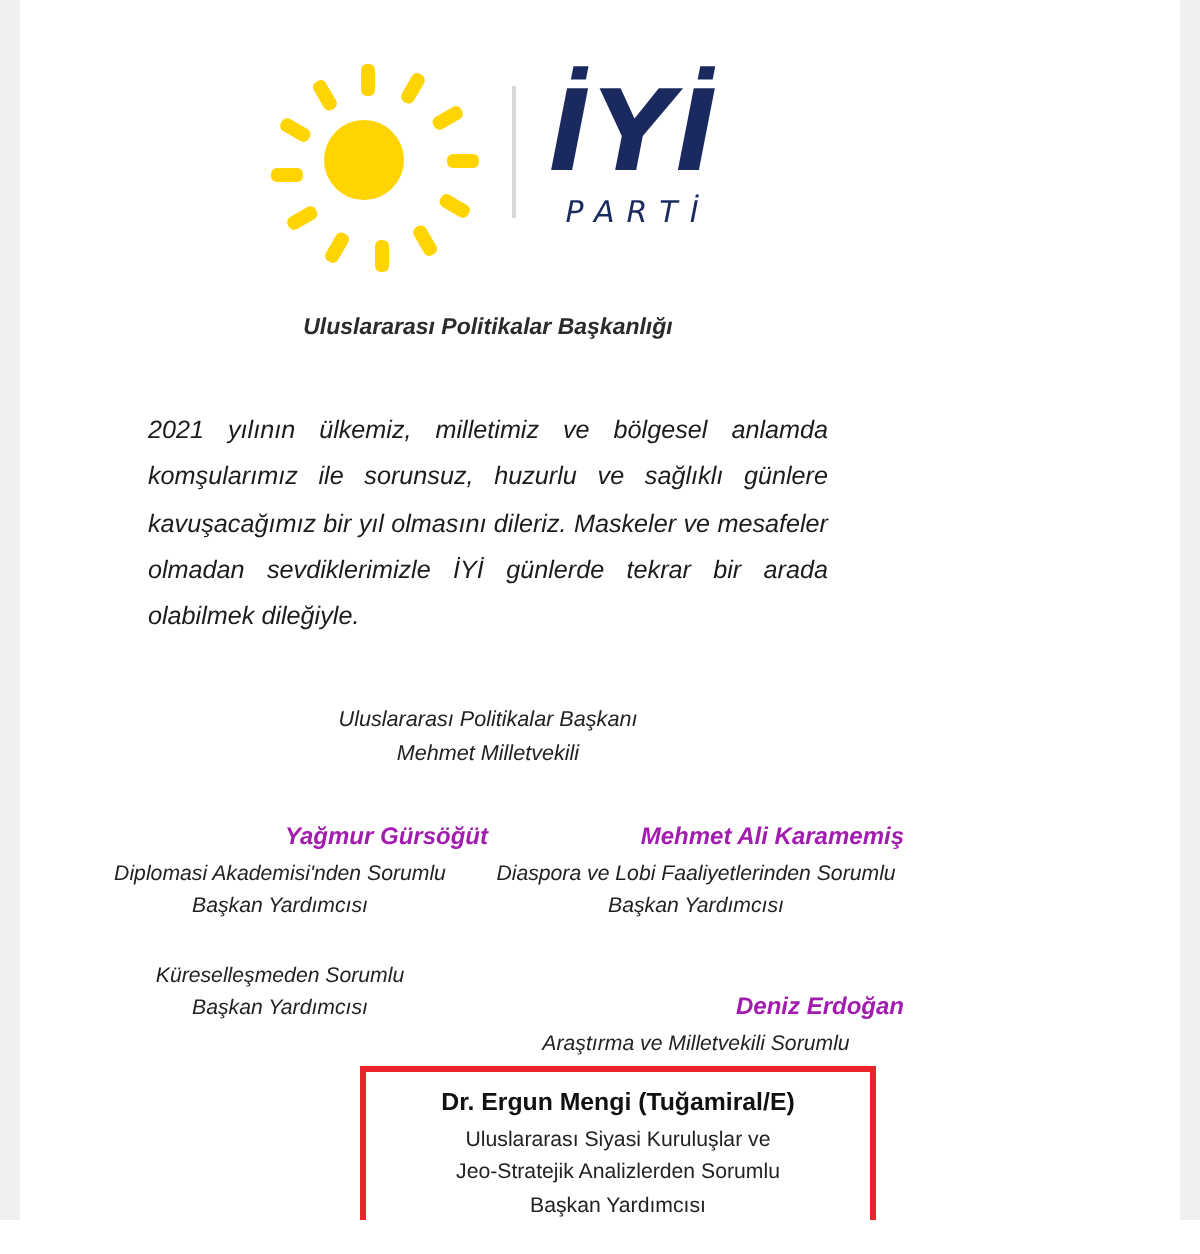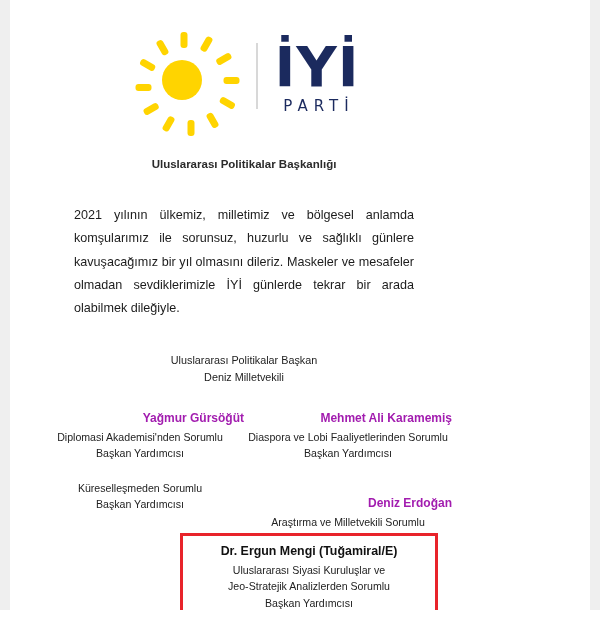--- a/index.html
+++ b/index.html
@@ -30,20 +30,21 @@
   .side-bar-left { left: 0; }
   .side-bar-right { right: 0; }
 
   .sheet {
     position: absolute;
     left: 10px;
     top: 0;
     width: 468px;
     height: 610px;
     background: #ffffff;
+    font-style: italic;
   }
 
   
   .logo-block {
     margin-top: 30px;
     display: flex;
     justify-content: center;
     align-items: center;
     height: 92px;
   }
@@ -228,22 +229,22 @@
         <div class="iyi">İYİ</div>
         <div class="parti">PARTİ</div>
       </div>
     </div>
 
     <div class="subtitle">Uluslararası Politikalar Başkanlığı</div>
 
     <div class="message">2021 yılının ülkemiz, milletimiz ve bölgesel anlamda komşularımız ile sorunsuz, huzurlu ve sağlıklı günlere kavuşacağımız bir yıl olmasını dileriz. Maskeler ve mesafeler olmadan sevdiklerimizle İYİ günlerde tekrar bir arada olabilmek dileğiyle.</div>
 
     <div class="chief">
-      <div class="role">Uluslararası Politikalar Başkan</div>
-      <div class="role" style="margin-top:0">Deniz Milletvekili</div>
+      <div class="role">Uluslararası Politikalar Başkanı</div>
+      <div class="role" style="margin-top:0">Mehmet Milletvekili</div>
     </div>
 
     <div class="two-col">
       <div class="col col-left">
 
         <div class="person">
           <div class="name">Yağmur Gürsöğüt</div>
           <div class="role">Diplomasi Akademisi'nden Sorumlu</div>
           <div class="role" style="margin-top:0">Başkan Yardımcısı</div>
         </div>

